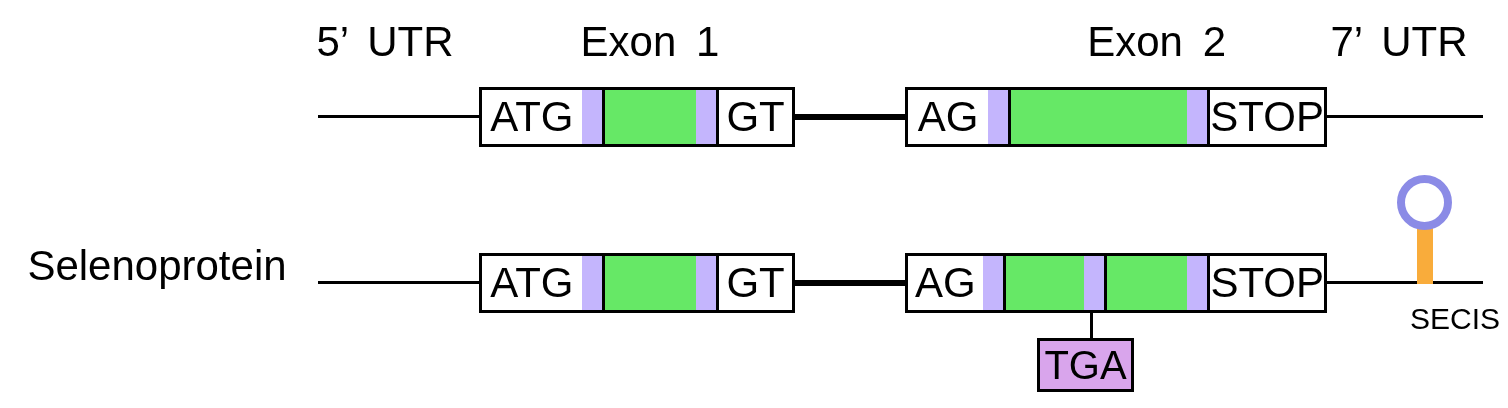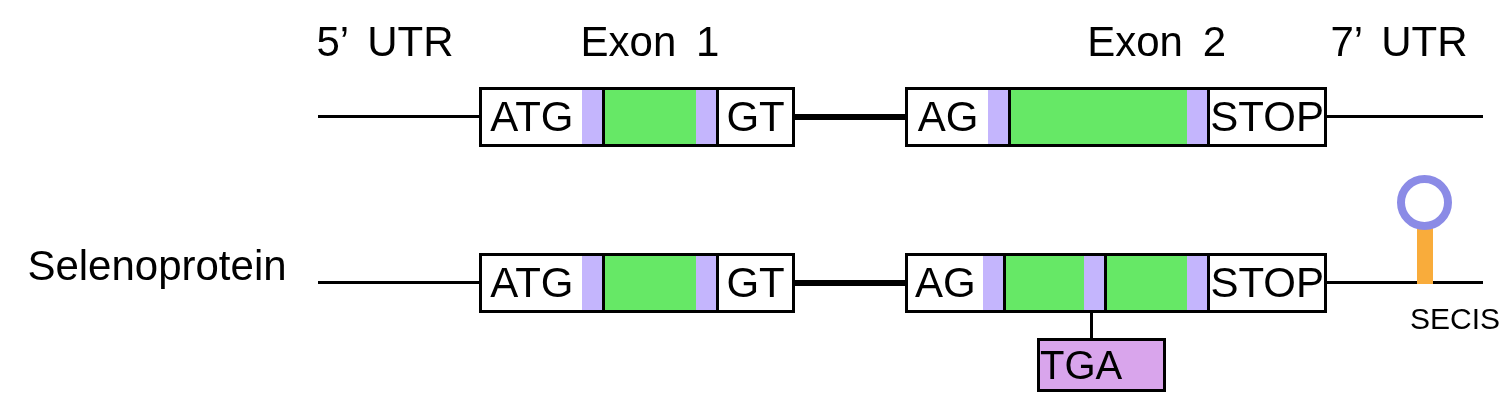--- a/index.html
+++ b/index.html
@@ -28,24 +28,24 @@
     display:flex;align-items:stretch;gap:20px;
   }
   .cell{
     box-sizing:border-box;display:flex;align-items:center;justify-content:center;
     font-size:42px;background:#fff;
   }
   .cell + .cell{border-left:3px solid var(--line,#000);text-align:center;}
   .cell.green{background:var(--coding-fill,#66E866);}
   .connector{position:absolute;width:3px;background:var(--line,#000);}
   .tga{
-    position:absolute;left:1037px;top:338px;width:129px;height:54px;
+    position:absolute;left:1037px;top:338px;width:97px;height:54px;
     box-sizing:border-box;border:3px solid var(--line,#000);
     background:var(--tga-fill,#D9A5EC);
-    display:flex;align-items:center;justify-content:flex-start;font-size:40px;
+    display:flex;align-items:center;justify-content:center;font-size:40px;
   }
   .secis-stem{
     position:absolute;left:1417px;top:226px;width:16px;height:58px;
     background:var(--secis-stem,#F9AC3B);z-index:1;
   }
   .secis-loop{
     position:absolute;left:1397px;top:175px;width:55px;height:55px;
     box-sizing:border-box;border:8px solid var(--secis-loop,#8B8BE6);
     border-radius:50%;background:#fff;z-index:2;
   }

